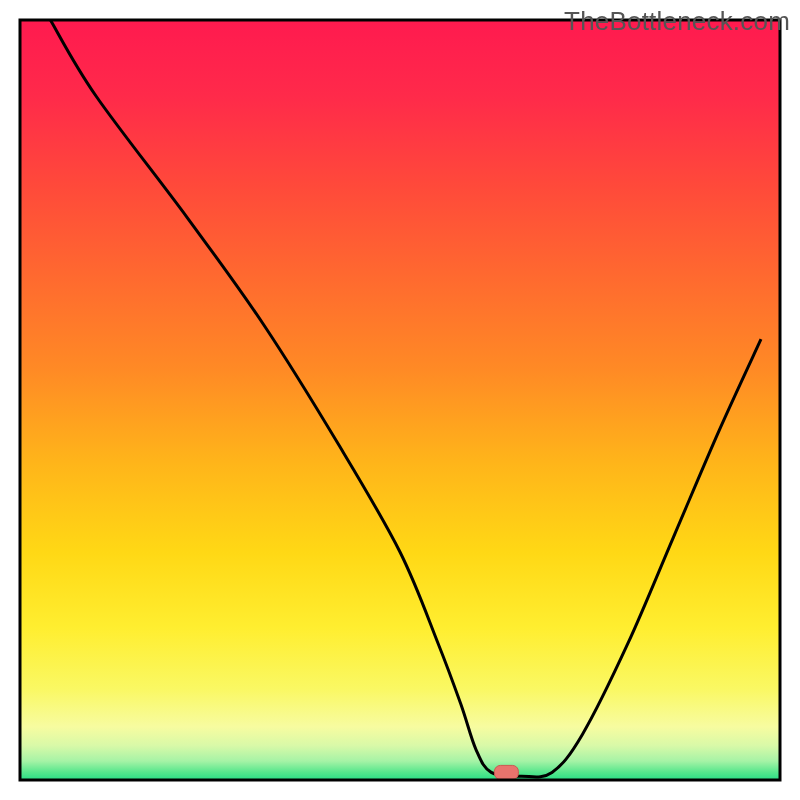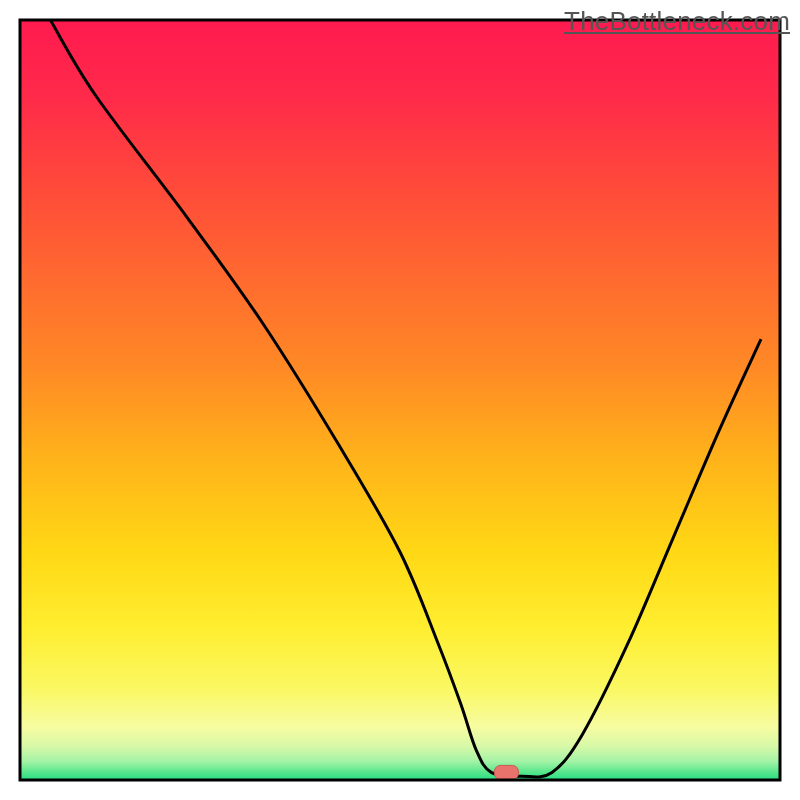--- a/index.html
+++ b/index.html
@@ -20,21 +20,20 @@
   }
   .watermark {
     position: absolute;
     top: 6px;
     right: 10px;
     color: #555;
     font-size: 26px;
     font-weight: 400;
     letter-spacing: 0.2px;
     user-select: none;
-    text-decoration: underline;
   }
 </style>
 </head>
 <body>
 
 <div class="chart-wrap">
   <svg id="chart-svg" width="800" height="800" viewBox="0 0 800 800">
     <defs>
       <linearGradient id="bg-grad" x1="0" y1="0" x2="0" y2="1">
           <stop offset="0.00%" stop-color="#ff1a4f"></stop>

